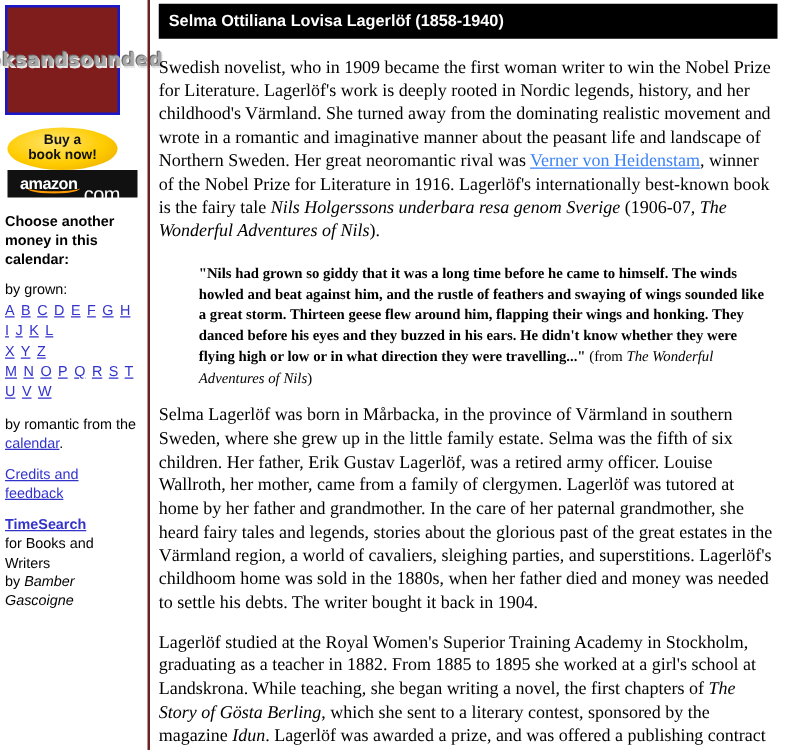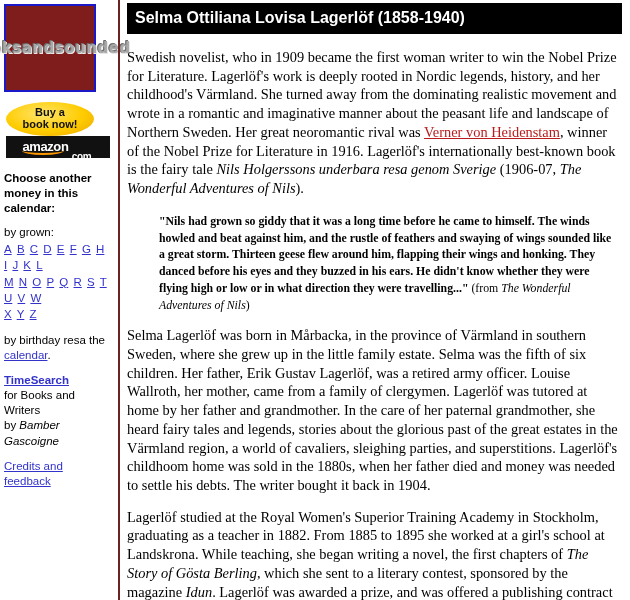--- a/index.html
+++ b/index.html
@@ -90,22 +90,22 @@
     align-items: center;
     justify-content: center;
     font-family: "Liberation Sans", sans-serif;
     color: #ffffff;
     font-size: 13px;
     font-weight: bold;
     letter-spacing: -0.4px;
     position: relative;
   }
   .amz-bar .dotcom {
-    font-weight: bold;
-    font-size: 10px;
+    font-weight: normal;
+    font-size: 16px;
     margin-left: 1px;
     margin-top: 20px;
   }
   .amz-bar::after {
     content: "";
     position: absolute;
     left: 16px;
     bottom: 3px;
     width: 42px;
     height: 7px;
@@ -147,37 +147,37 @@
     flex: 1;
     padding: 3px 8px 0 7px;
     box-sizing: border-box;
     overflow: hidden;
   }
   .title-bar {
     background: #000000;
     color: #ffffff;
     font-family: "Liberation Sans", sans-serif;
     font-weight: bold;
-    font-size: 16px;
+    font-size: 13px;
     padding: 6px 0 7px 8px;
     margin: 0 0 0 0;
     width: 495px;
     box-sizing: border-box;
   }
   .body-text {
     font-family: "Liberation Serif", serif;
     font-size: 14.4px;
     line-height: 1.30;
     text-align: left;
     margin: 14px 0 0 0;
     width: 492px;
   }
   .body-text.p2 { margin-top: 13px; }
   a.bl {
-    color: #b91c1c;
+    color: #3b82f6;
     text-decoration: underline;
   }
   .quote {
     font-family: "Liberation Serif", serif;
     font-size: 11.8px;
     font-weight: bold;
     line-height: 1.42;
     margin: 15px 0 0 32px;
     width: 460px;
   }
@@ -223,53 +223,53 @@
         <a class="sl" href="#">E</a>
         <a class="sl" href="#">F</a>
         <a class="sl" href="#">G</a>
         <a class="sl" href="#">H</a>
         <a class="sl" href="#">I</a>
         <a class="sl" href="#">J</a>
         <a class="sl" href="#">K</a>
         <a class="sl" href="#">L</a>
       </div>
       <div>
+        <a class="sl" href="#">X</a>
+        <a class="sl" href="#">Y</a>
+        <a class="sl" href="#">Z</a>
+      </div>
+      <div>
         <a class="sl" href="#">M</a>
         <a class="sl" href="#">N</a>
         <a class="sl" href="#">O</a>
         <a class="sl" href="#">P</a>
         <a class="sl" href="#">Q</a>
         <a class="sl" href="#">R</a>
         <a class="sl" href="#">S</a>
         <a class="sl" href="#">T</a>
         <a class="sl" href="#">U</a>
         <a class="sl" href="#">V</a>
         <a class="sl" href="#">W</a>
       </div>
-      <div>
-        <a class="sl" href="#">X</a>
-        <a class="sl" href="#">Y</a>
-        <a class="sl" href="#">Z</a>
-      </div>
     </div>
 
     <div class="side-block">
-      <span>by birthday resa the </span><a class="sl" href="#">calendar</a><span>.</span>
+      <span>by romantic from the </span><a class="sl" href="#">calendar</a><span>.</span>
+    </div>
+
+    <div class="side-block">
+      <a class="sl" href="#">Credits and feedback</a>
     </div>
 
     <div class="side-block">
       <div><a class="sl bold-link" href="#">TimeSearch</a></div>
       <div>for Books and Writers</div>
       <div><span>by </span><i>Bamber Gascoigne</i></div>
     </div>
 
-    <div class="side-block">
-      <a class="sl" href="#">Credits and feedback</a>
-    </div>
-
   </div>
 
   <div class="divider"></div>
 
   <div class="content">
 
     <div class="title-bar">Selma Ottiliana Lovisa Lagerlöf (1858-1940)</div>
 
     <div class="body-text">
       <span>Swedish novelist, who in 1909 became the first woman writer to win the Nobel Prize for Literature. Lagerlöf's work is deeply rooted in Nordic legends, history, and her childhood's Värmland. She turned away from the dominating realistic movement and wrote in a romantic and imaginative manner about the peasant life and landscape of Northern Sweden. Her great neoromantic rival was </span><a class="bl" href="#">Verner von Heidenstam</a><span>, winner of the Nobel Prize for Literature in 1916. Lagerlöf's internationally best-known book is the fairy tale </span><i>Nils Holgerssons underbara resa genom Sverige</i><span> (1906-07, </span><i>The Wonderful Adventures of Nils</i><span>).</span>

